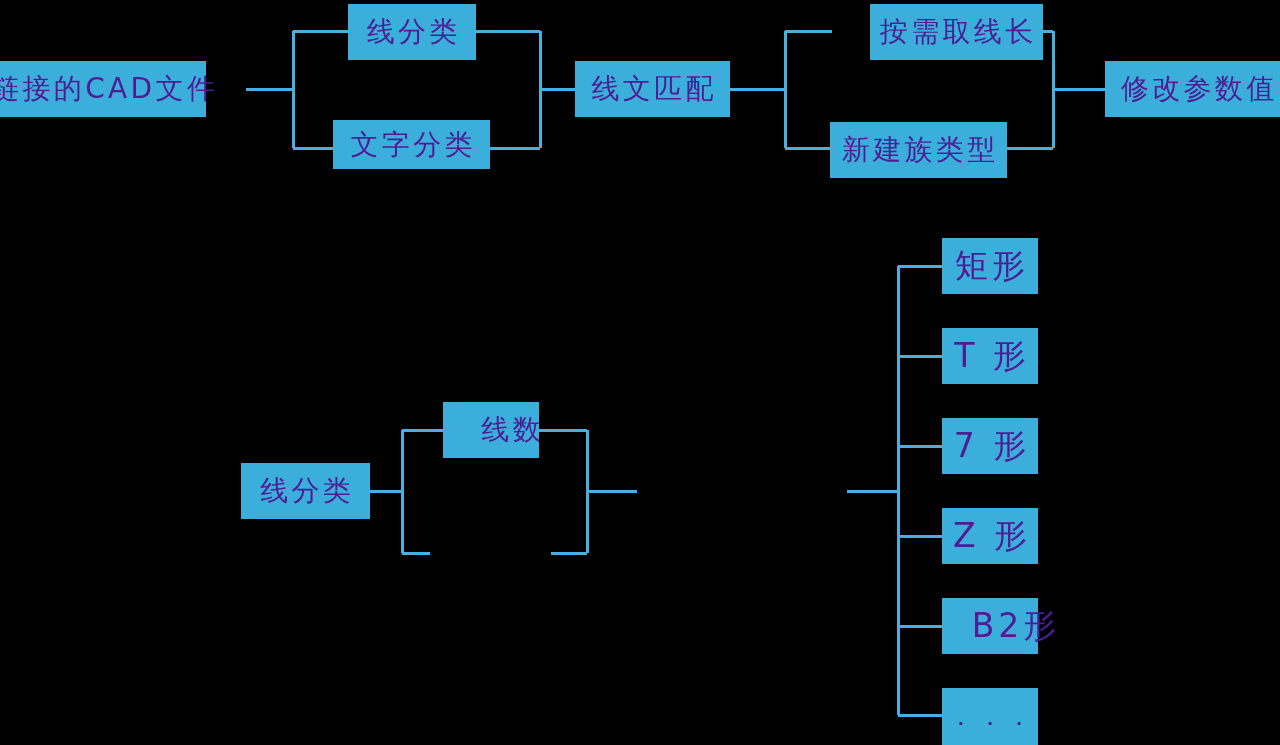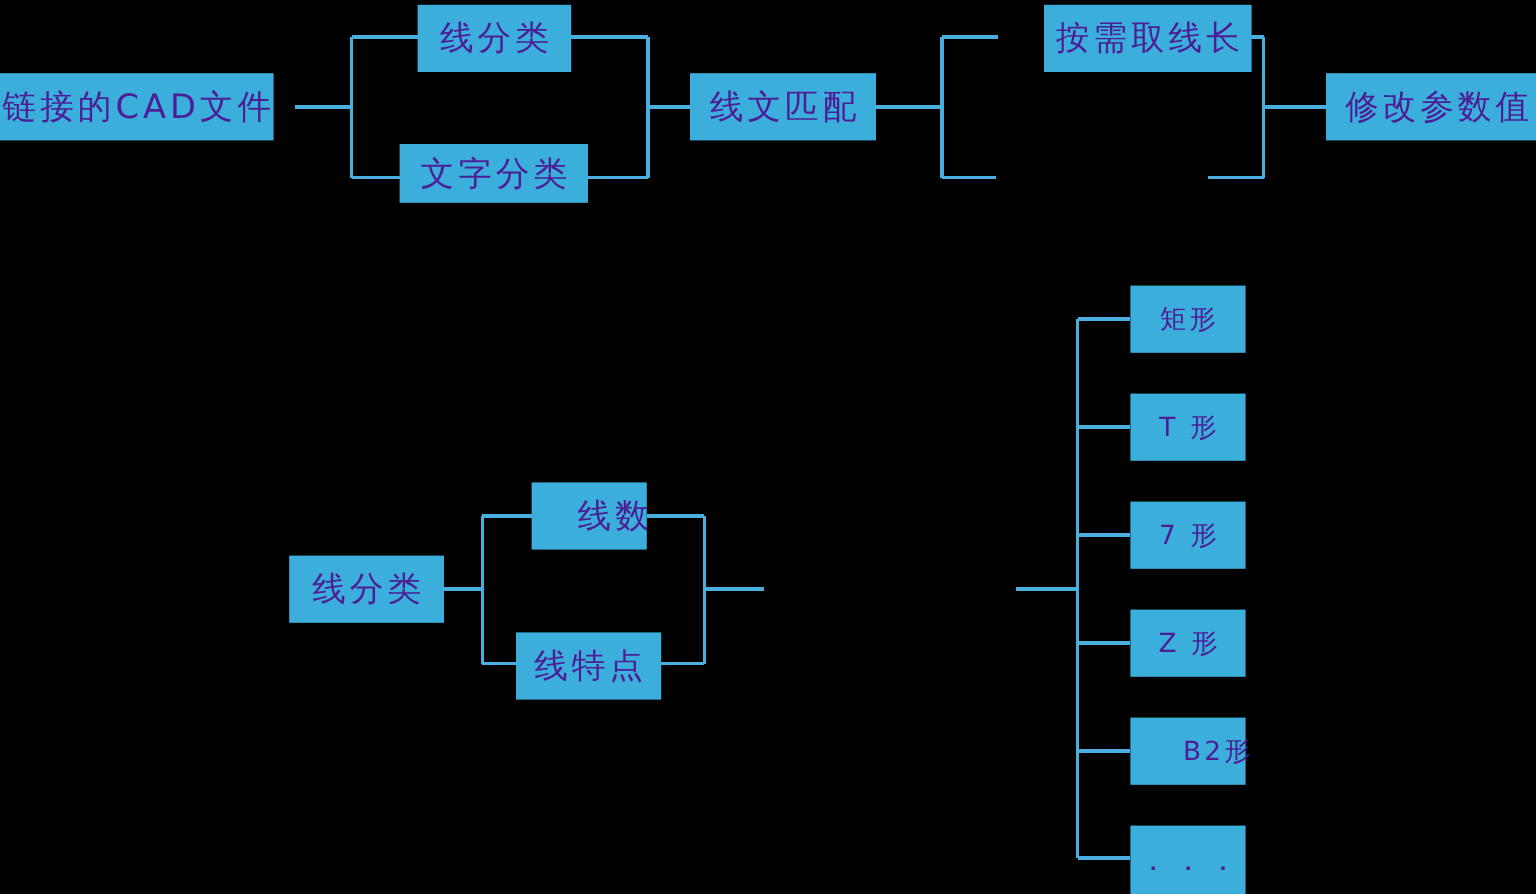--- a/index.html
+++ b/index.html
@@ -29,21 +29,21 @@
     display: flex;
     align-items: center;
     justify-content: center;
     letter-spacing: 0.12em;
     text-indent: 0.12em;
     white-space: nowrap;
     box-sizing: border-box;
     z-index: 2;
   }
   .fs26 { font-size: 26px; }
-  .fs27 { font-size: 22px; text-align: center; }
+  .fs27 { font-size: 33px; text-align: center; }
   .fs28 { font-size: 28px; }
 </style>
 </head>
 <body>
 
 <div id="canvas">
 
   <svg id="wires" viewBox="0 0 1280 745" xmlns="http://www.w3.org/2000/svg">
     <g fill="none" stroke="#4AAEDE" stroke-width="3" shape-rendering="crispEdges">
 
@@ -89,38 +89,38 @@
 
       <path d="M898,266 L942,266"></path>
       <path d="M898,356 L942,356"></path>
       <path d="M898,446 L942,446"></path>
       <path d="M898,536 L942,536"></path>
       <path d="M898,626 L942,626"></path>
       <path d="M898,715 L942,715"></path>
     </g>
   </svg>
 
-  <div class="node fs28" style="left:0px; top:61px; width:228px; height:56px;">链接的CAD文件</div>
+  <div class="node fs28" style="left:0px; top:61px; width:206px; height:56px;">链接的CAD文件</div>
 
   <div class="node fs28" style="left:348px; top:4px; width:128px; height:56px;">线分类</div>
 
   <div class="node fs28" style="left:333px; top:120px; width:157px; height:49px;">文字分类</div>
 
   <div class="node fs28" style="left:575px; top:61px; width:155px; height:56px;">线文匹配</div>
 
   <div class="node fs28" style="left:832px; top:4px; width:173px; height:56px;margin-left:38px;">按需取线长</div>
 
+  <div class="node fs28" style="left:830px; top:122px; width:177px; height:56px;">新建族类型</div>
 
   <div class="node fs28" style="left:1105px; top:61px; width:185px; height:56px;">修改参数值</div>
 
   <div class="node fs28" style="left:241px; top:463px; width:129px; height:56px;">线分类</div>
 
   <div class="node fs28" style="left:443px; top:402px; width:96px; height:56px;padding-left:40px;">线数</div>
 
-  <div class="node fs28" style="left:430px; top:527px; width:121px; height:56px;">线特点</div>
 
 
   <div class="node fs27" style="left:942px; top:238px; width:96px; height:56px;">矩形</div>
 
   <div class="node fs27" style="left:942px; top:328px; width:96px; height:56px;">T 形</div>
 
   <div class="node fs27" style="left:942px; top:418px; width:96px; height:56px;">7 形</div>
 
   <div class="node fs27" style="left:942px; top:508px; width:96px; height:56px;">Z 形</div>
 

